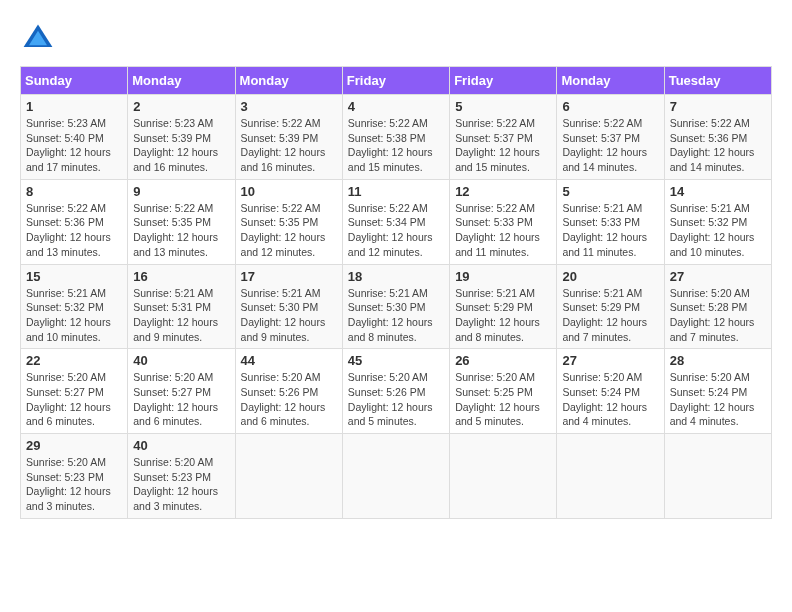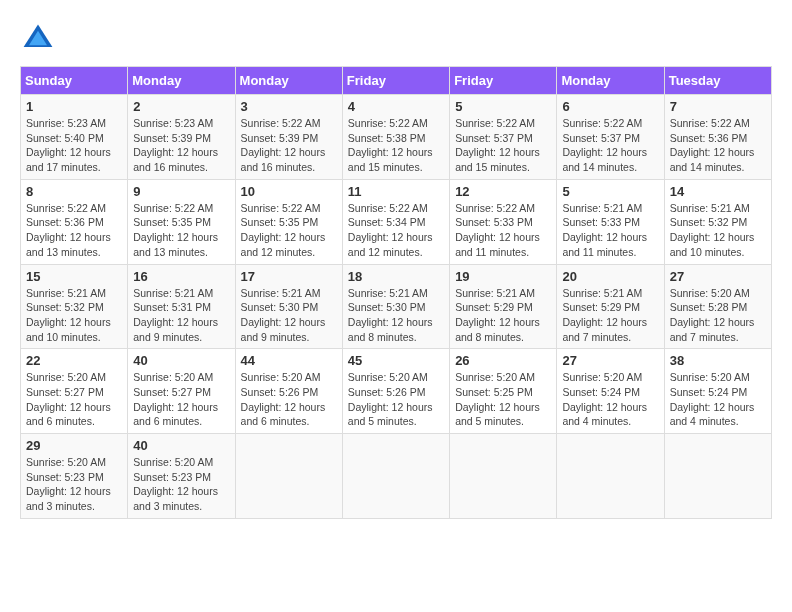--- a/index.html
+++ b/index.html
@@ -233,21 +233,21 @@
         </td>
         <td>
           <span class="day-number">26</span>
           <div class="day-info">Sunrise: 5:20 AM<br>Sunset: 5:25 PM<br>Daylight: 12 hours and 5 minutes.</div>
         </td>
         <td>
           <span class="day-number">27</span>
           <div class="day-info">Sunrise: 5:20 AM<br>Sunset: 5:24 PM<br>Daylight: 12 hours and 4 minutes.</div>
         </td>
         <td>
-          <span class="day-number">38</span>
+          <span class="day-number">28</span>
           <div class="day-info">Sunrise: 5:20 AM<br>Sunset: 5:24 PM<br>Daylight: 12 hours and 4 minutes.</div>
         </td>
       </tr>
       <tr class="row-odd">
         <td>
           <span class="day-number">29</span>
           <div class="day-info">Sunrise: 5:20 AM<br>Sunset: 5:23 PM<br>Daylight: 12 hours and 3 minutes.</div>
         </td>
         <td>
           <span class="day-number">40</span>

